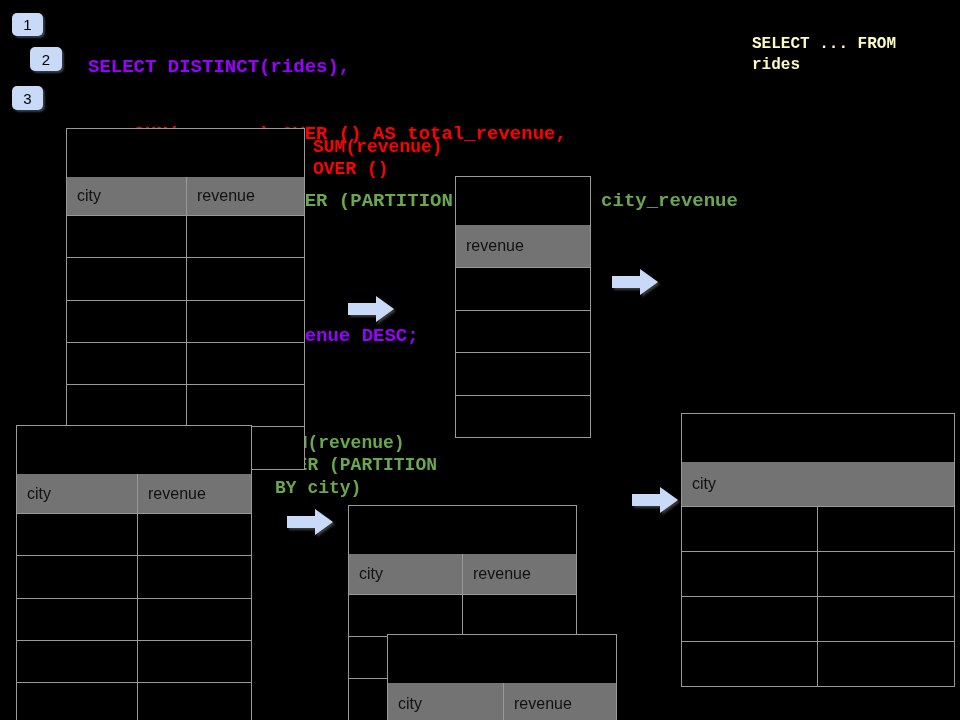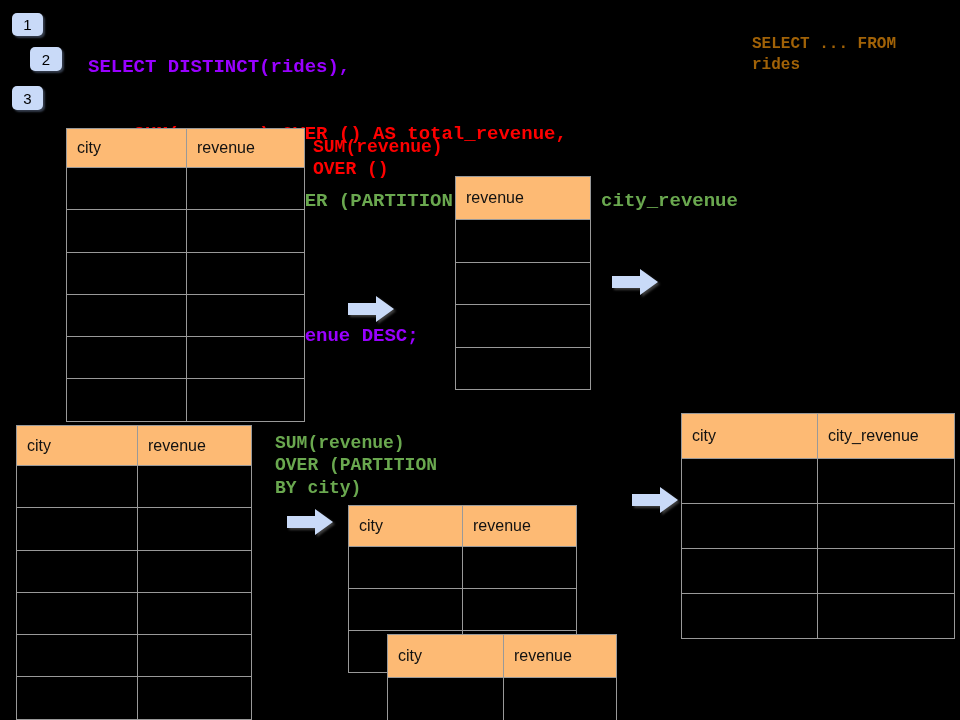--- a/index.html
+++ b/index.html
@@ -20,21 +20,21 @@
         font:bold 19px "Liberation Mono",monospace;line-height:22.4px;white-space:pre;}
   .side-note{position:absolute;left:752px;top:34px;
         font:bold 16px "Liberation Mono",monospace;line-height:21px;white-space:pre-line;}
   .annot{position:absolute;font:bold 18px "Liberation Mono",monospace;
         line-height:22.4px;white-space:pre-line;}
   #annot-total{left:313px;top:136px;}
   #annot-partition{left:275px;top:432px;}
 
   
   .dtable{position:absolute;box-sizing:border-box;border:1px solid #999;background:#000;}
-  .thead{display:flex;background:#fdba74;height:var(--hh);}
+  .thead{display:flex;background:#737373;height:var(--hh);margin-top:48px;}
   .th{display:flex;align-items:center;padding-left:10px;box-sizing:border-box;
       font:16px "Liberation Sans",sans-serif;color:#111;border-right:1px solid #999;flex:1;}
   .th:last-child{border-right:none;}
   .trow{display:flex;height:var(--rh);border-top:1px solid #999;}
   .td{flex:1;border-right:1px solid #999;box-sizing:border-box;}
   .td:last-child{border-right:none;}
   #tA{left:66px;top:128px;width:239px;--hh:38px;--rh:41.3px;}
   #tB{left:455px;top:176px;width:136px;--hh:42px;--rh:41.5px;}
   #tC{left:16px;top:425px;width:236px;--hh:39px;--rh:41.3px;}
   #tD{left:348px;top:505px;width:229px;--hh:40px;--rh:41px;}
@@ -59,21 +59,21 @@
   <div class="badge" id="b3">3</div>
 
   <div class="code">
     <div style="color: rgb(153, 0, 255);">SELECT DISTINCT(rides),</div>
     <div style="color: rgb(255, 0, 0);">    SUM(revenue) OVER () AS total_revenue,</div>
     <div style="color: rgb(106, 168, 79);">    SUM(revenue) OVER (PARTITION BY city) as city_revenue</div>
     <div style="color: rgb(153, 0, 255);">  FROM rides</div>
     <div style="color: rgb(153, 0, 255);">  ORDER by city_revenue DESC;</div>
   </div>
 
-  <div class="side-note" style="color: #a16207;">SELECT ... FROM
+  <div class="side-note" style="color: #fef9c3;">SELECT ... FROM
 rides</div>
 
   <div class="annot" id="annot-total" style="color: rgb(255, 0, 0);">SUM(revenue)
 OVER ()</div>
 
   <div class="annot" id="annot-partition" style="color: rgb(106, 168, 79);">SUM(revenue)
 OVER (PARTITION
 BY city)</div>
 
   <div class="dtable" id="tA">
@@ -182,21 +182,20 @@
       </div>
       <div class="trow">
         <div class="td" style="flex: 0 0 auto; width: 116px;"></div>
         <div class="td"></div>
       </div>
     </div>
 
   <div class="dtable" id="tF">
       <div class="thead">
         <div class="th" style="flex: 0 0 auto; width: 136px;">city</div>
-        <div class="th">city_revenue</div>
       </div>
       <div class="trow">
         <div class="td" style="flex: 0 0 auto; width: 136px;"></div>
         <div class="td"></div>
       </div>
       <div class="trow">
         <div class="td" style="flex: 0 0 auto; width: 136px;"></div>
         <div class="td"></div>
       </div>
       <div class="trow">

